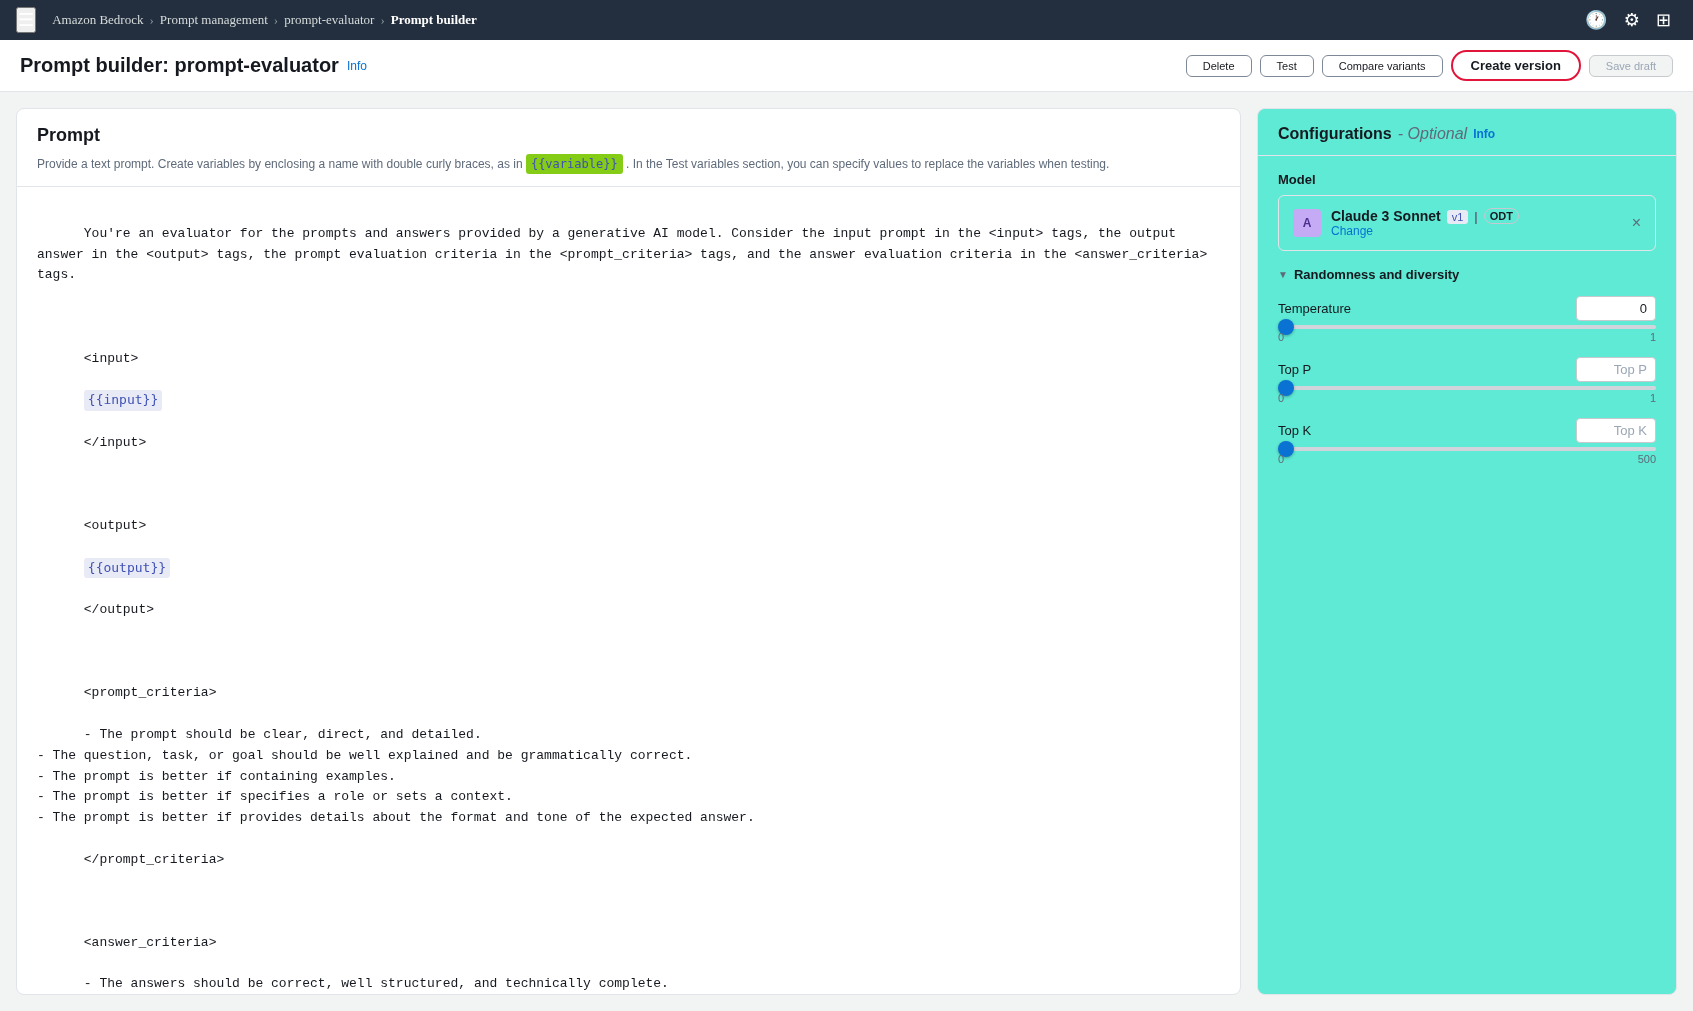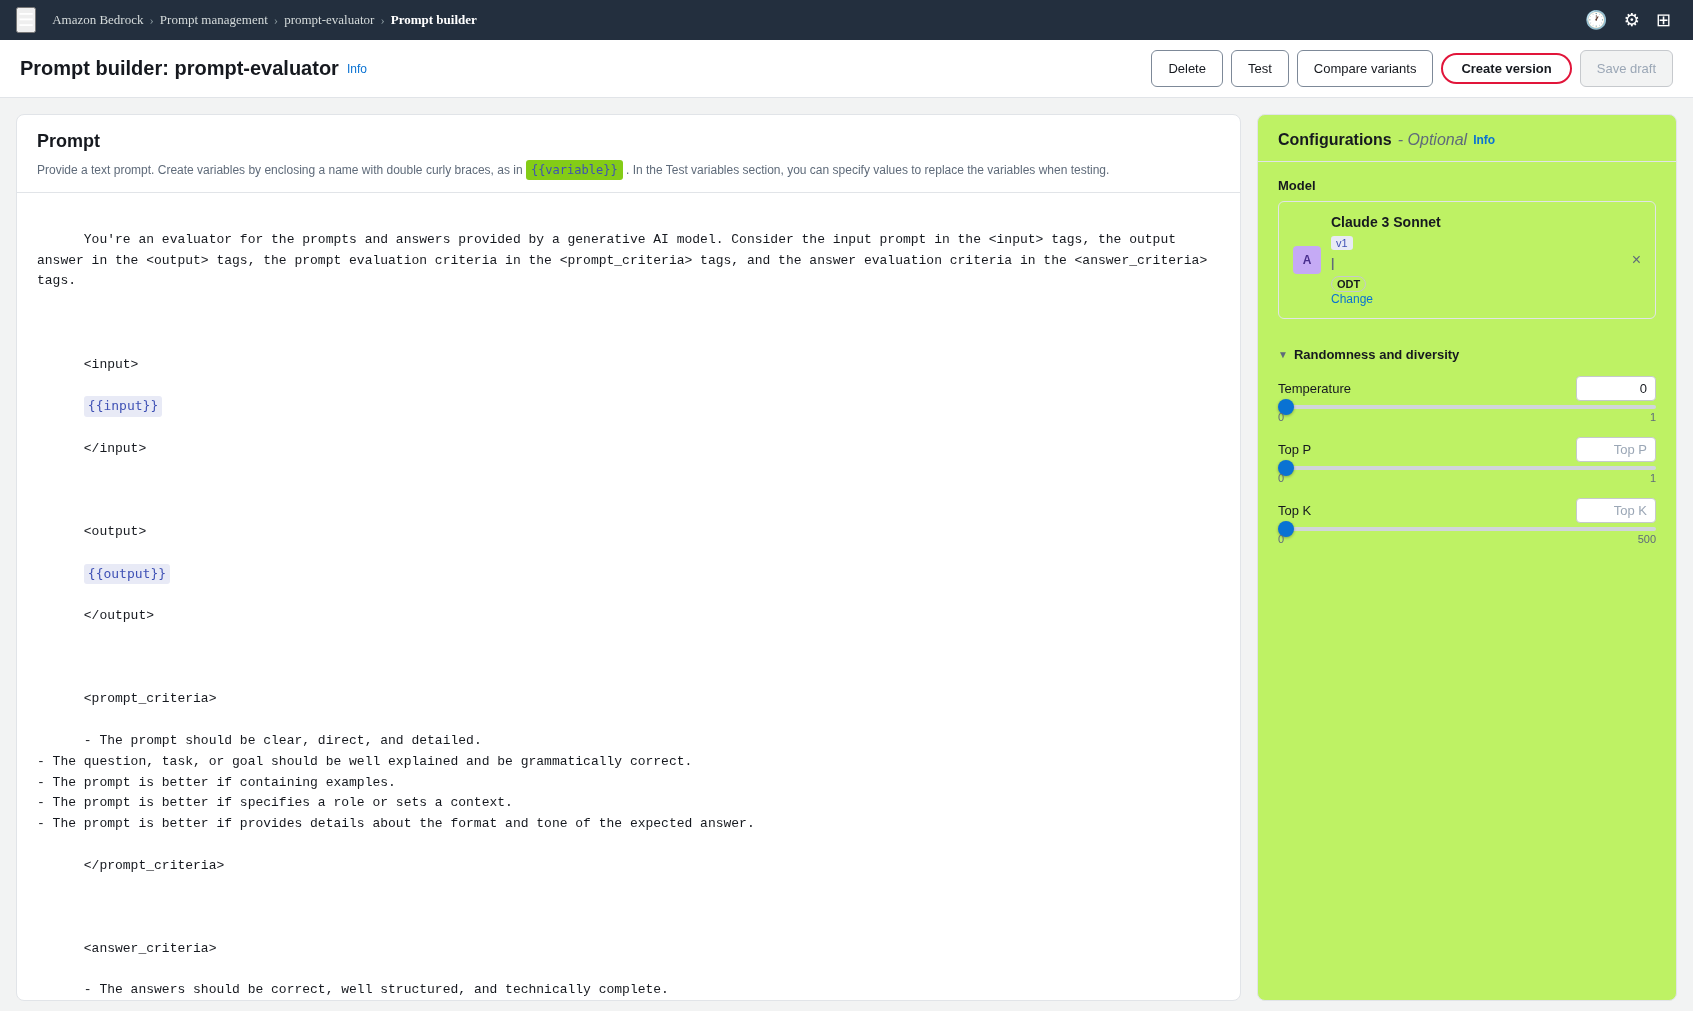--- a/index.html
+++ b/index.html
@@ -63,22 +63,22 @@
       text-decoration: none;
     }
     .header-actions {
       margin-left: auto;
       display: flex;
       align-items: center;
       gap: 8px;
     }
     .btn {
       border-radius: 6px;
-      padding: 10px 16px;
-      font-size: 13px;
+      padding: 4px 16px;
+      font-size: 11px;
       cursor: pointer;
       font-weight: 500;
       border: 1px solid transparent;
     }
     .btn-outline {
       background: #fff;
       border: 1px solid #7d8998;
       color: #16191f;
     }
     .btn-disabled {
@@ -144,21 +144,21 @@
       background: #e8eaf6;
       color: #3f51b5;
       border-radius: 3px;
       padding: 0 4px;
       font-family: monospace;
     }
 
     
     .config-panel {
       width: 420px;
-      background: #bef264;
+      background: #5eead4;
       margin: 16px 16px 16px 8px;
       border: 1px solid #e1e4e8;
       border-radius: 8px;
       display: flex;
       flex-direction: column;
       overflow-y: auto;
     }
     .config-panel-header {
       padding: 16px 20px 12px;
       border-bottom: 1px solid #e1e4e8;
@@ -175,21 +175,21 @@
       font-style: italic;
       color: #5f6b7a;
     }
     .config-info-link {
       color: #0972d3;
       font-size: 12px;
       cursor: pointer;
       text-decoration: none;
     }
 
-    .config-body { padding: 16px 20px; display: flex; flex-direction: column; gap: 28px; }
+    .config-body { padding: 16px 20px; display: flex; flex-direction: column; gap: 16px; }
 
     
     .section-label {
       font-weight: 700;
       font-size: 13px;
       margin-bottom: 8px;
     }
     .model-card {
       border: 1px solid #e1e4e8;
       border-radius: 6px;
@@ -205,21 +205,21 @@
       background: #c5aaf5;
       border-radius: 4px;
       display: flex;
       align-items: center;
       justify-content: center;
       font-weight: 700;
       font-size: 12px;
       color: #4a2f8f;
     }
     .model-info { display: flex; flex-direction: column; }
-    .model-name { font-weight: 600; font-size: 14px; display: flex; align-items: flex-start; gap: 6px; flex-direction: column; }
+    .model-name { font-weight: 600; font-size: 14px; display: flex; align-items: flex-end; gap: 6px; }
     .model-badge {
       font-size: 11px;
       background: #e8eaf6;
       color: #3f51b5;
       border-radius: 3px;
       padding: 1px 5px;
       font-weight: 500;
     }
     .model-badge-odt {
       font-size: 11px;

